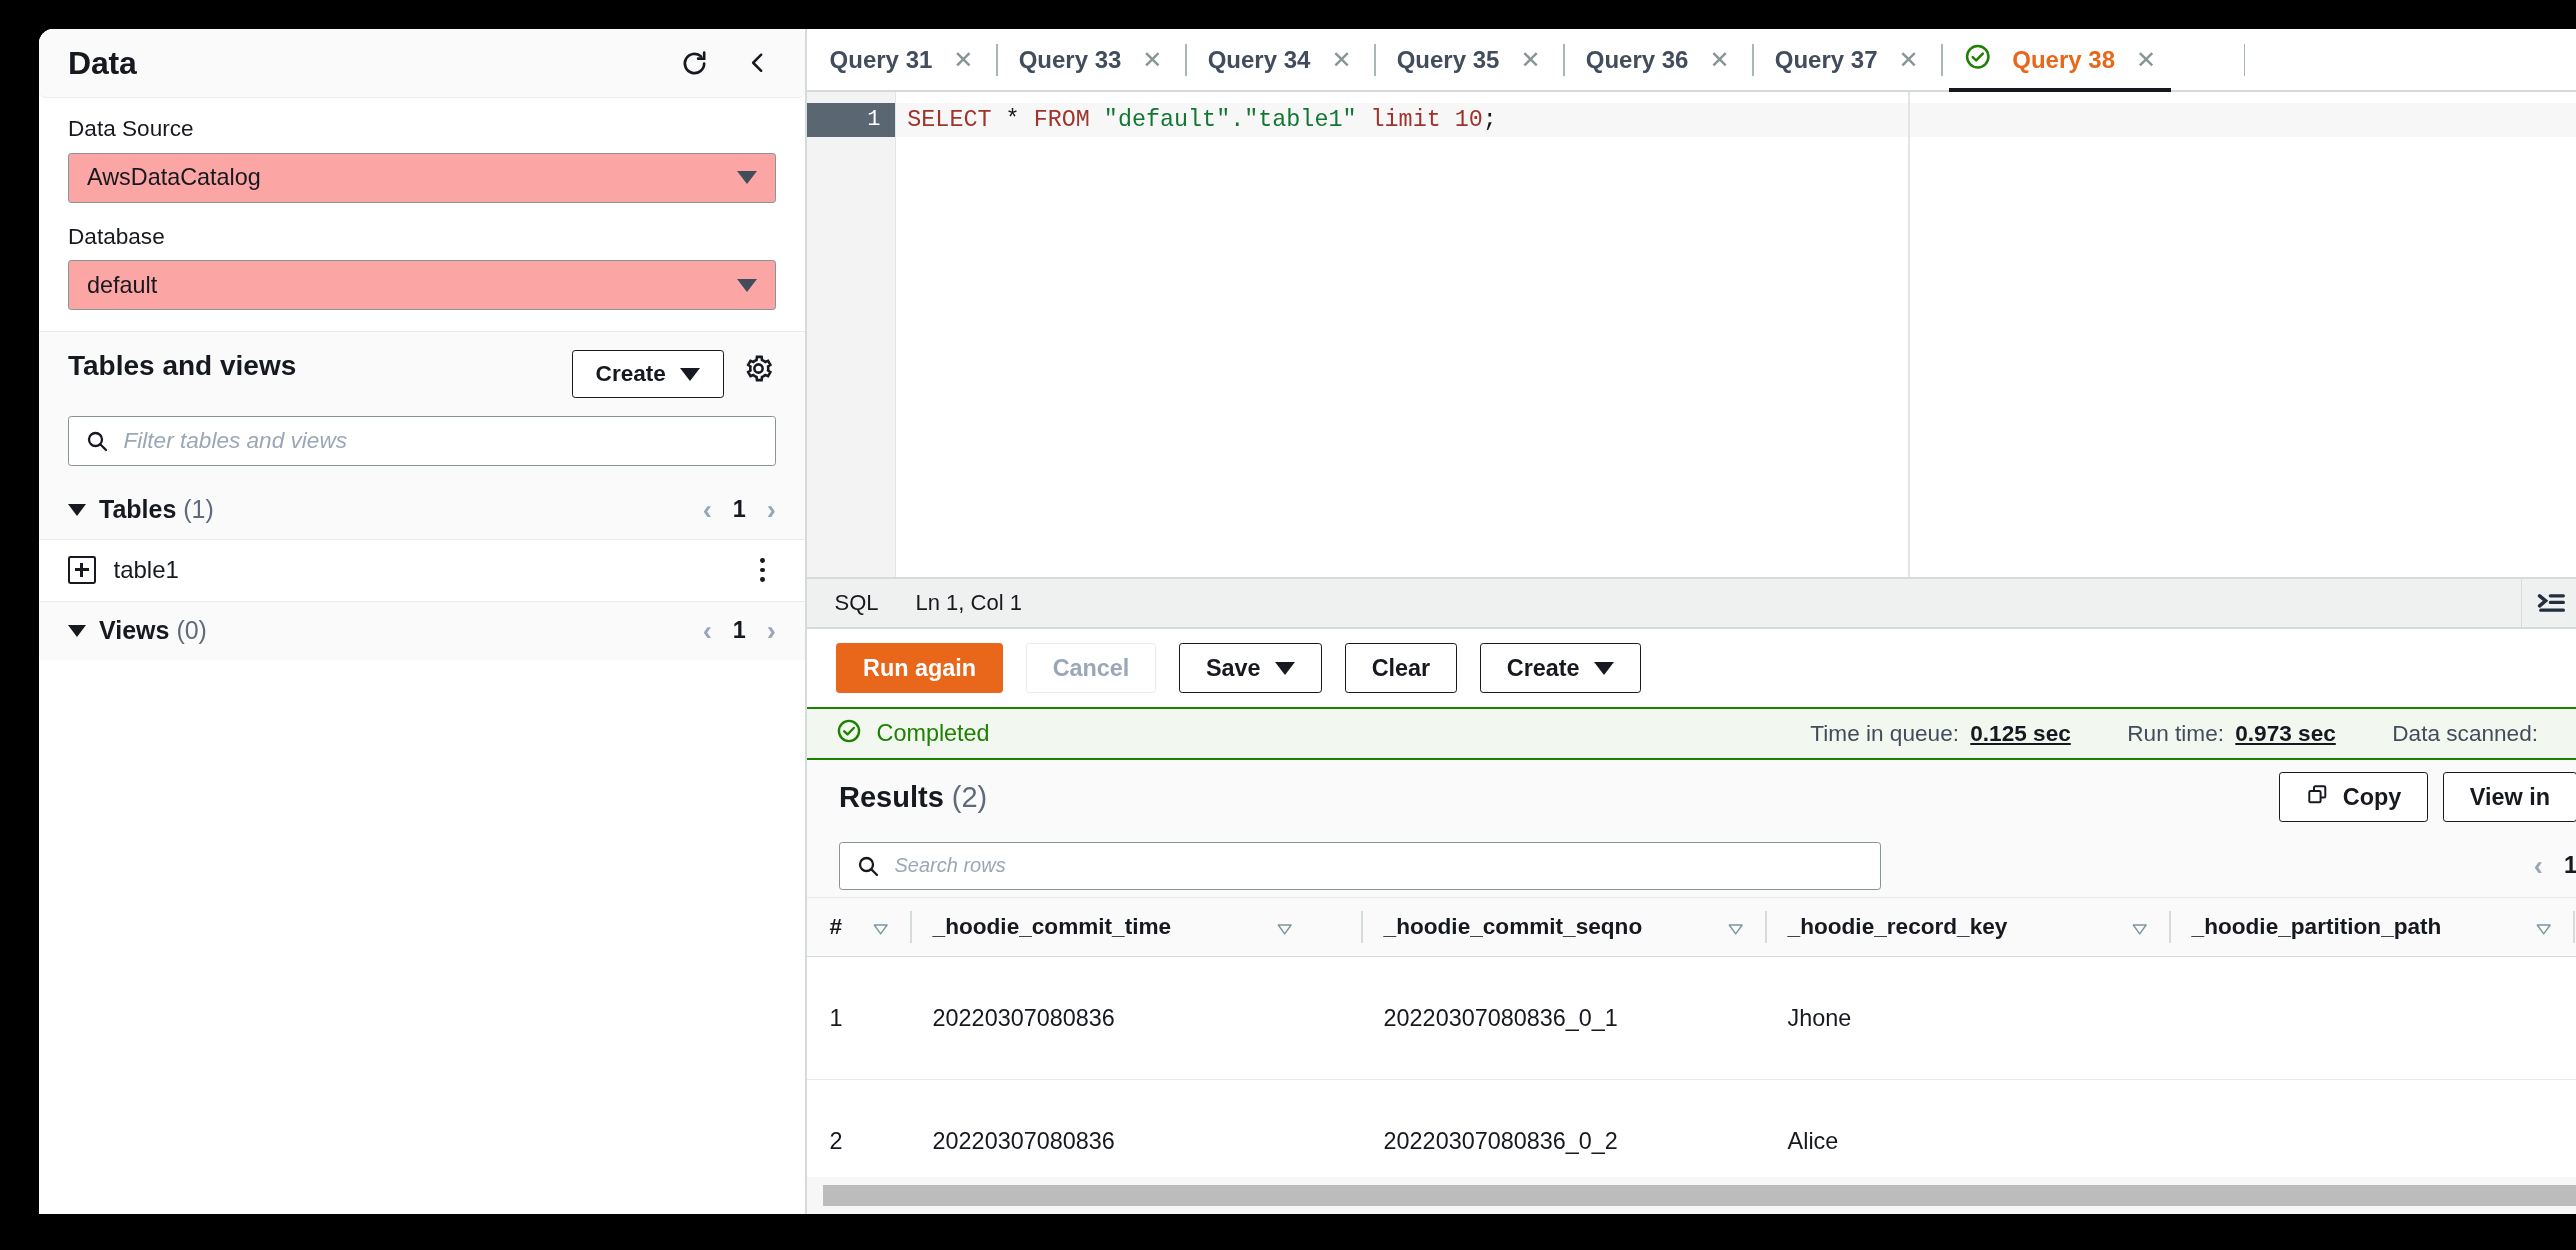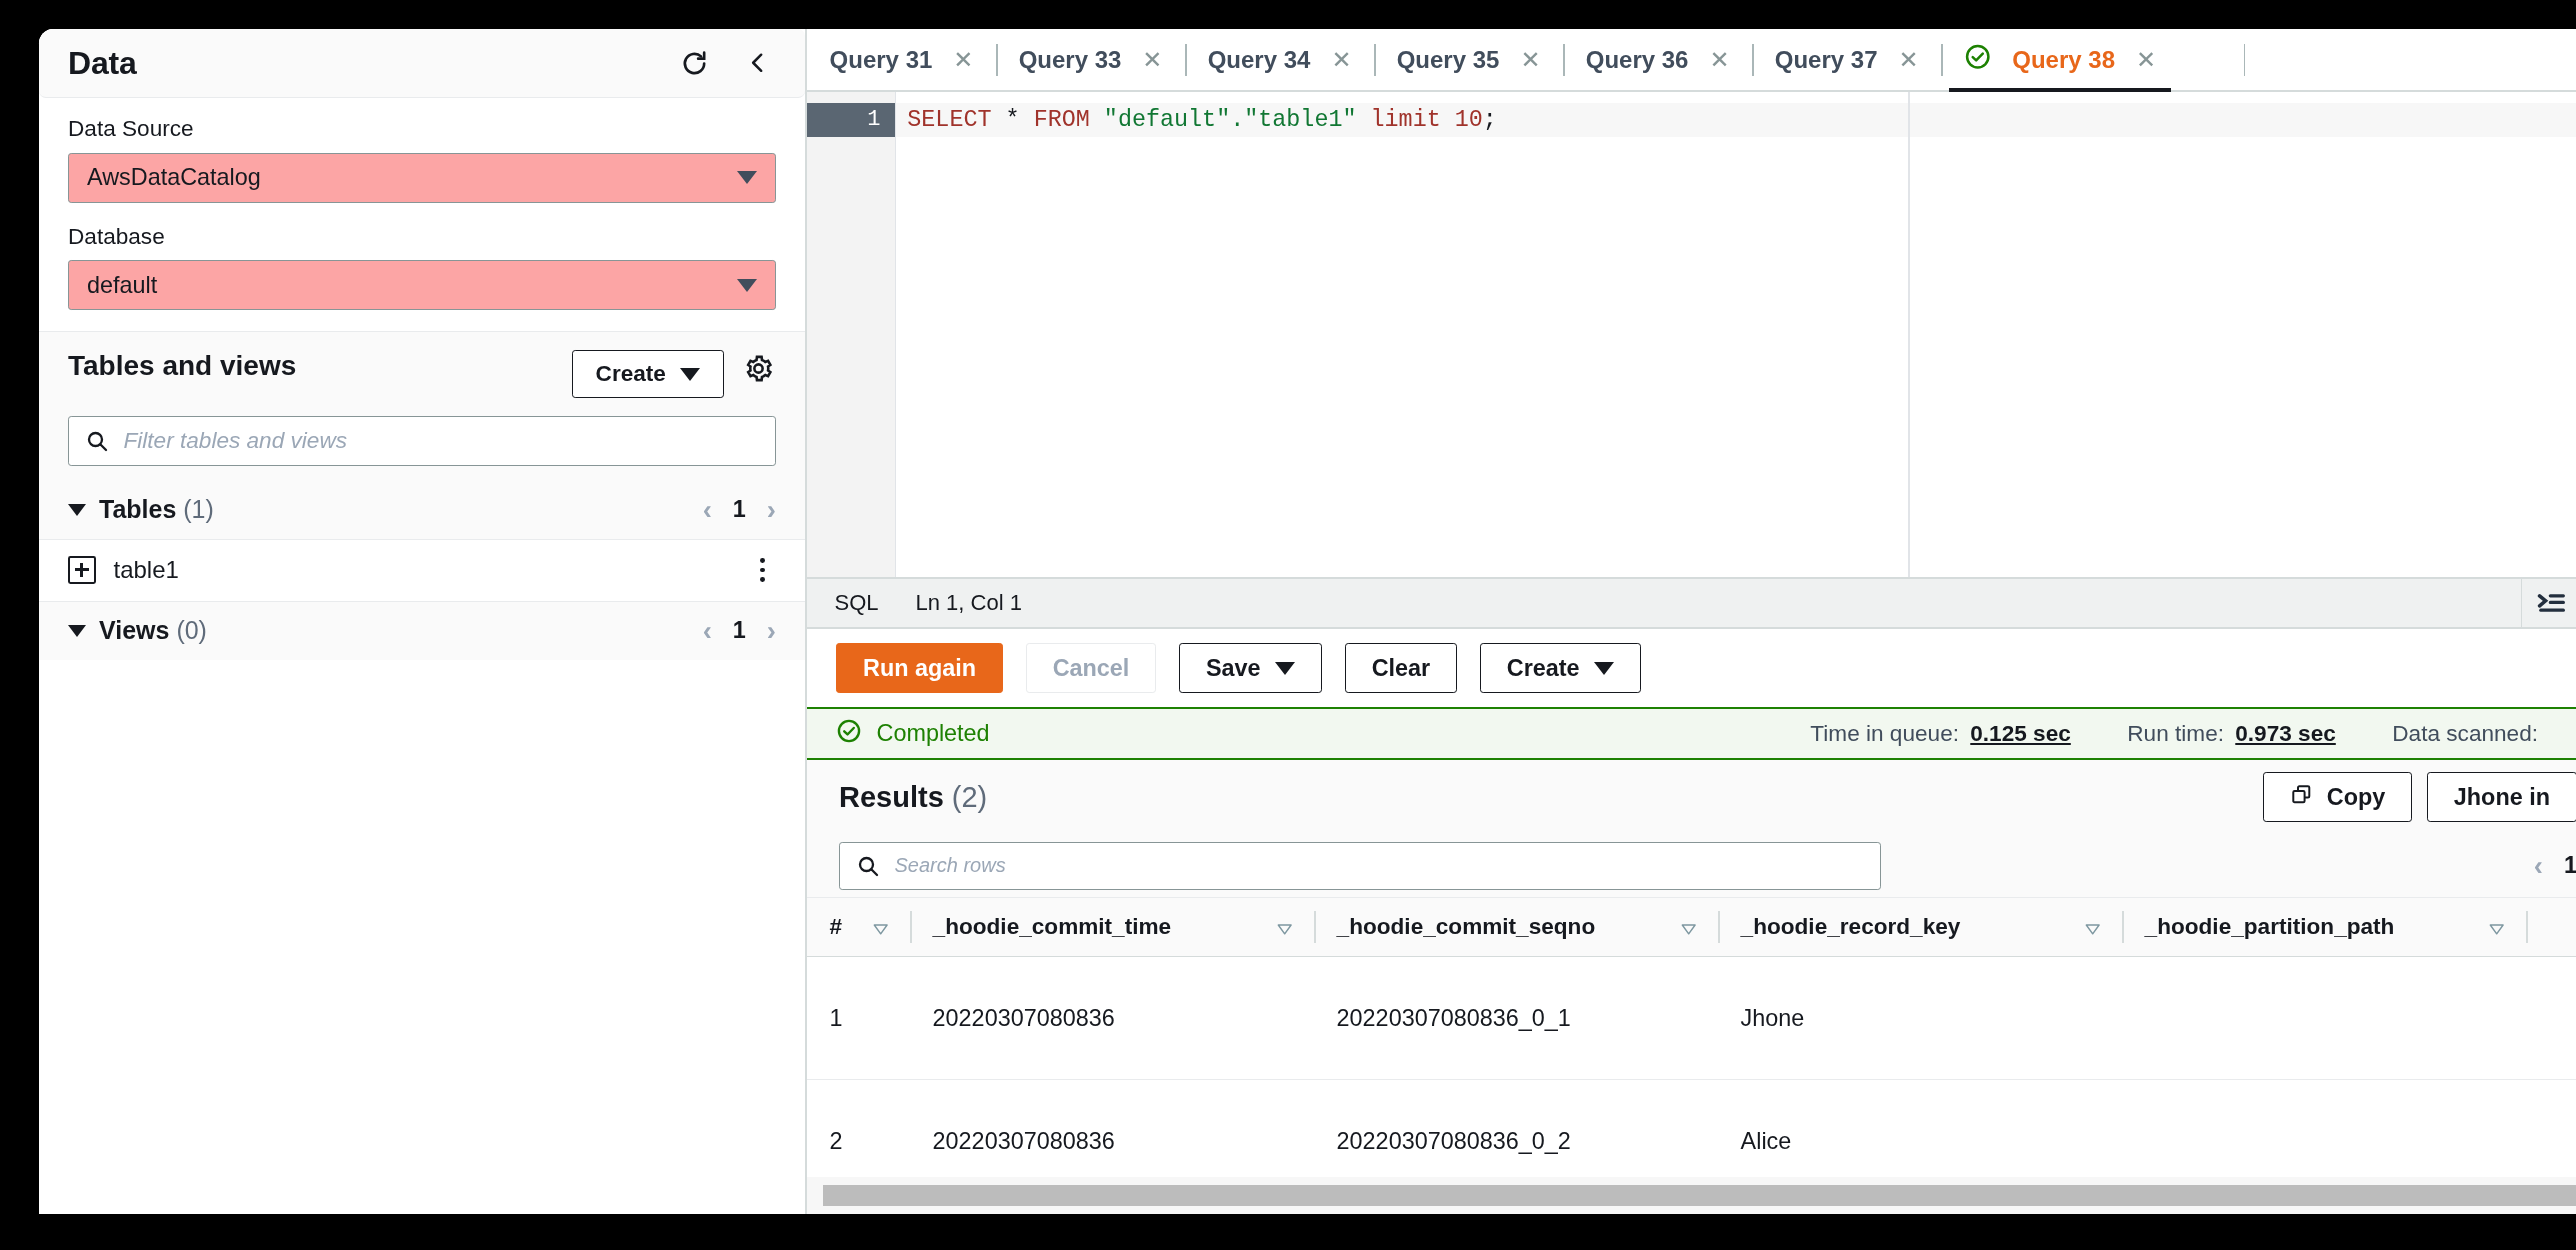--- a/index.html
+++ b/index.html
@@ -502,21 +502,21 @@
     border-right: 9.7px solid transparent;
     border-top: 12px solid transparent;
     position: relative;
     margin: 0 19.4px 0 14.5px;
     flex: 0 0 19.4px;
   }
   .sort-tri svg { position: absolute; left: -9.7px; top: -12px; }
 
   .c-idx   { flex: 0 0 103px; padding-left: 22.6px; }
   .c-time  { flex: 0 0 404px; }
-  .c-seqno { flex: 0 0 404px; }
+  .c-seqno { flex: 0 0 404px; margin-left: 47px; }
   .c-key   { flex: 0 0 404px; justify-content: space-between; }
   .c-part  { flex: 0 0 404px; }
   .c-rest  { flex: 1; }
 
   .grid-row {
     display: flex;
     align-items: center;
     height: 123px;
     border-bottom: 1.6px solid #e9ebed;
     background: #ffffff;
@@ -769,21 +769,21 @@
         <div class="btn btn-normal">
           <span>
             <svg width="22.6" height="22.6" viewBox="0 0 24 24" fill="none" stroke="#16191f" stroke-width="2.1" stroke-linejoin="round">
               <rect x="8.5" y="3.5" width="12" height="12" rx="1.4"></rect>
               <rect x="3.5" y="8.5" width="12" height="12" rx="1.4" fill="#ffffff"></rect>
             </svg>
           </span>
           <span>Copy</span>
         </div>
         <div class="btn btn-normal">
-          <span>Jhone in</span>
+          <span>View in</span>
         </div>
       </div>
 
       <div class="search-row">
         <div class="search-box">
           <svg width="24" height="24" viewBox="0 0 24 24" fill="none" stroke="#16191f" stroke-width="2.3" stroke-linecap="round">
             <circle cx="10.5" cy="10.5" r="6.5"></circle>
               <line x1="15.5" y1="15.5" x2="21" y2="21"></line>
           </svg>
           <input type="text" placeholder="Search rows" style="">

